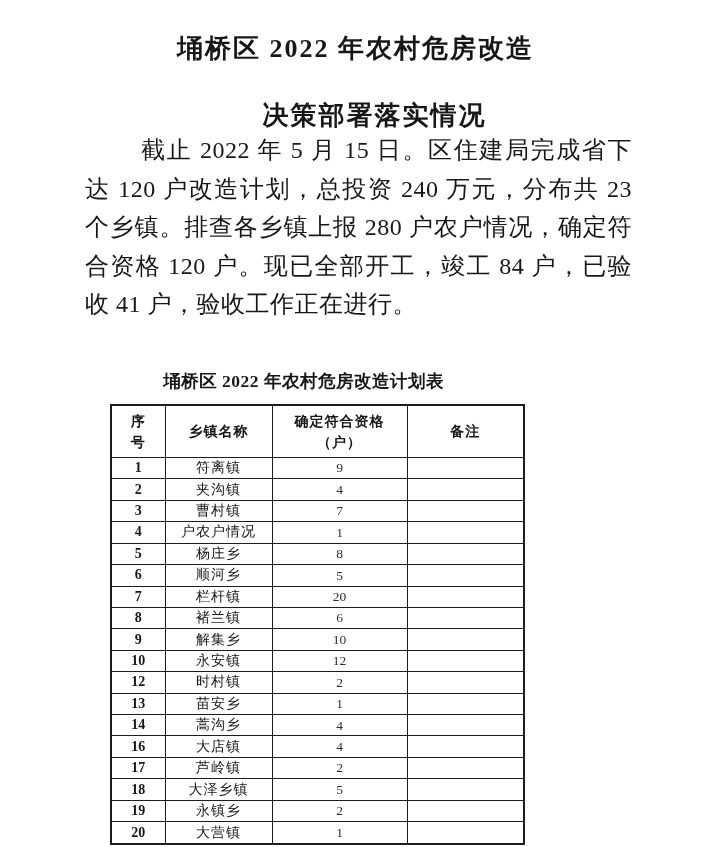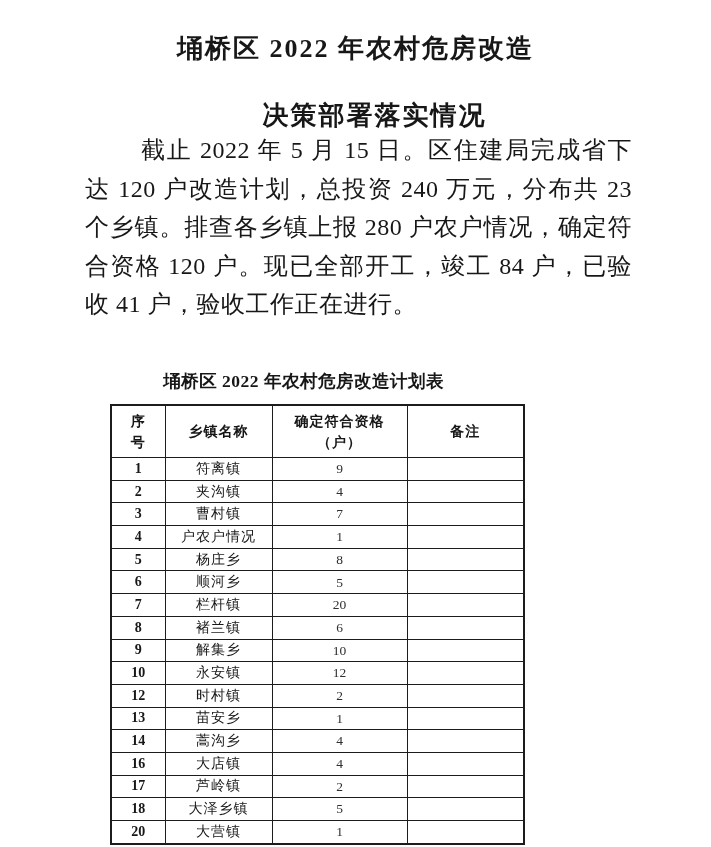--- a/index.html
+++ b/index.html
@@ -216,20 +216,26 @@
       <td class="c-note"></td>
     </tr>
 
     <tr>
       <td class="c-no">18</td>
       <td class="c-town">大泽乡镇</td>
       <td class="c-count">5</td>
       <td class="c-note"></td>
     </tr>
 
+    <tr>
+      <td class="c-no">19</td>
+      <td class="c-town">永镇乡</td>
+      <td class="c-count">2</td>
+      <td class="c-note"></td>
+    </tr>
 
     <tr>
       <td class="c-no">20</td>
       <td class="c-town">大营镇</td>
       <td class="c-count">1</td>
       <td class="c-note"></td>
     </tr>
   </tbody>
   </table>
 

